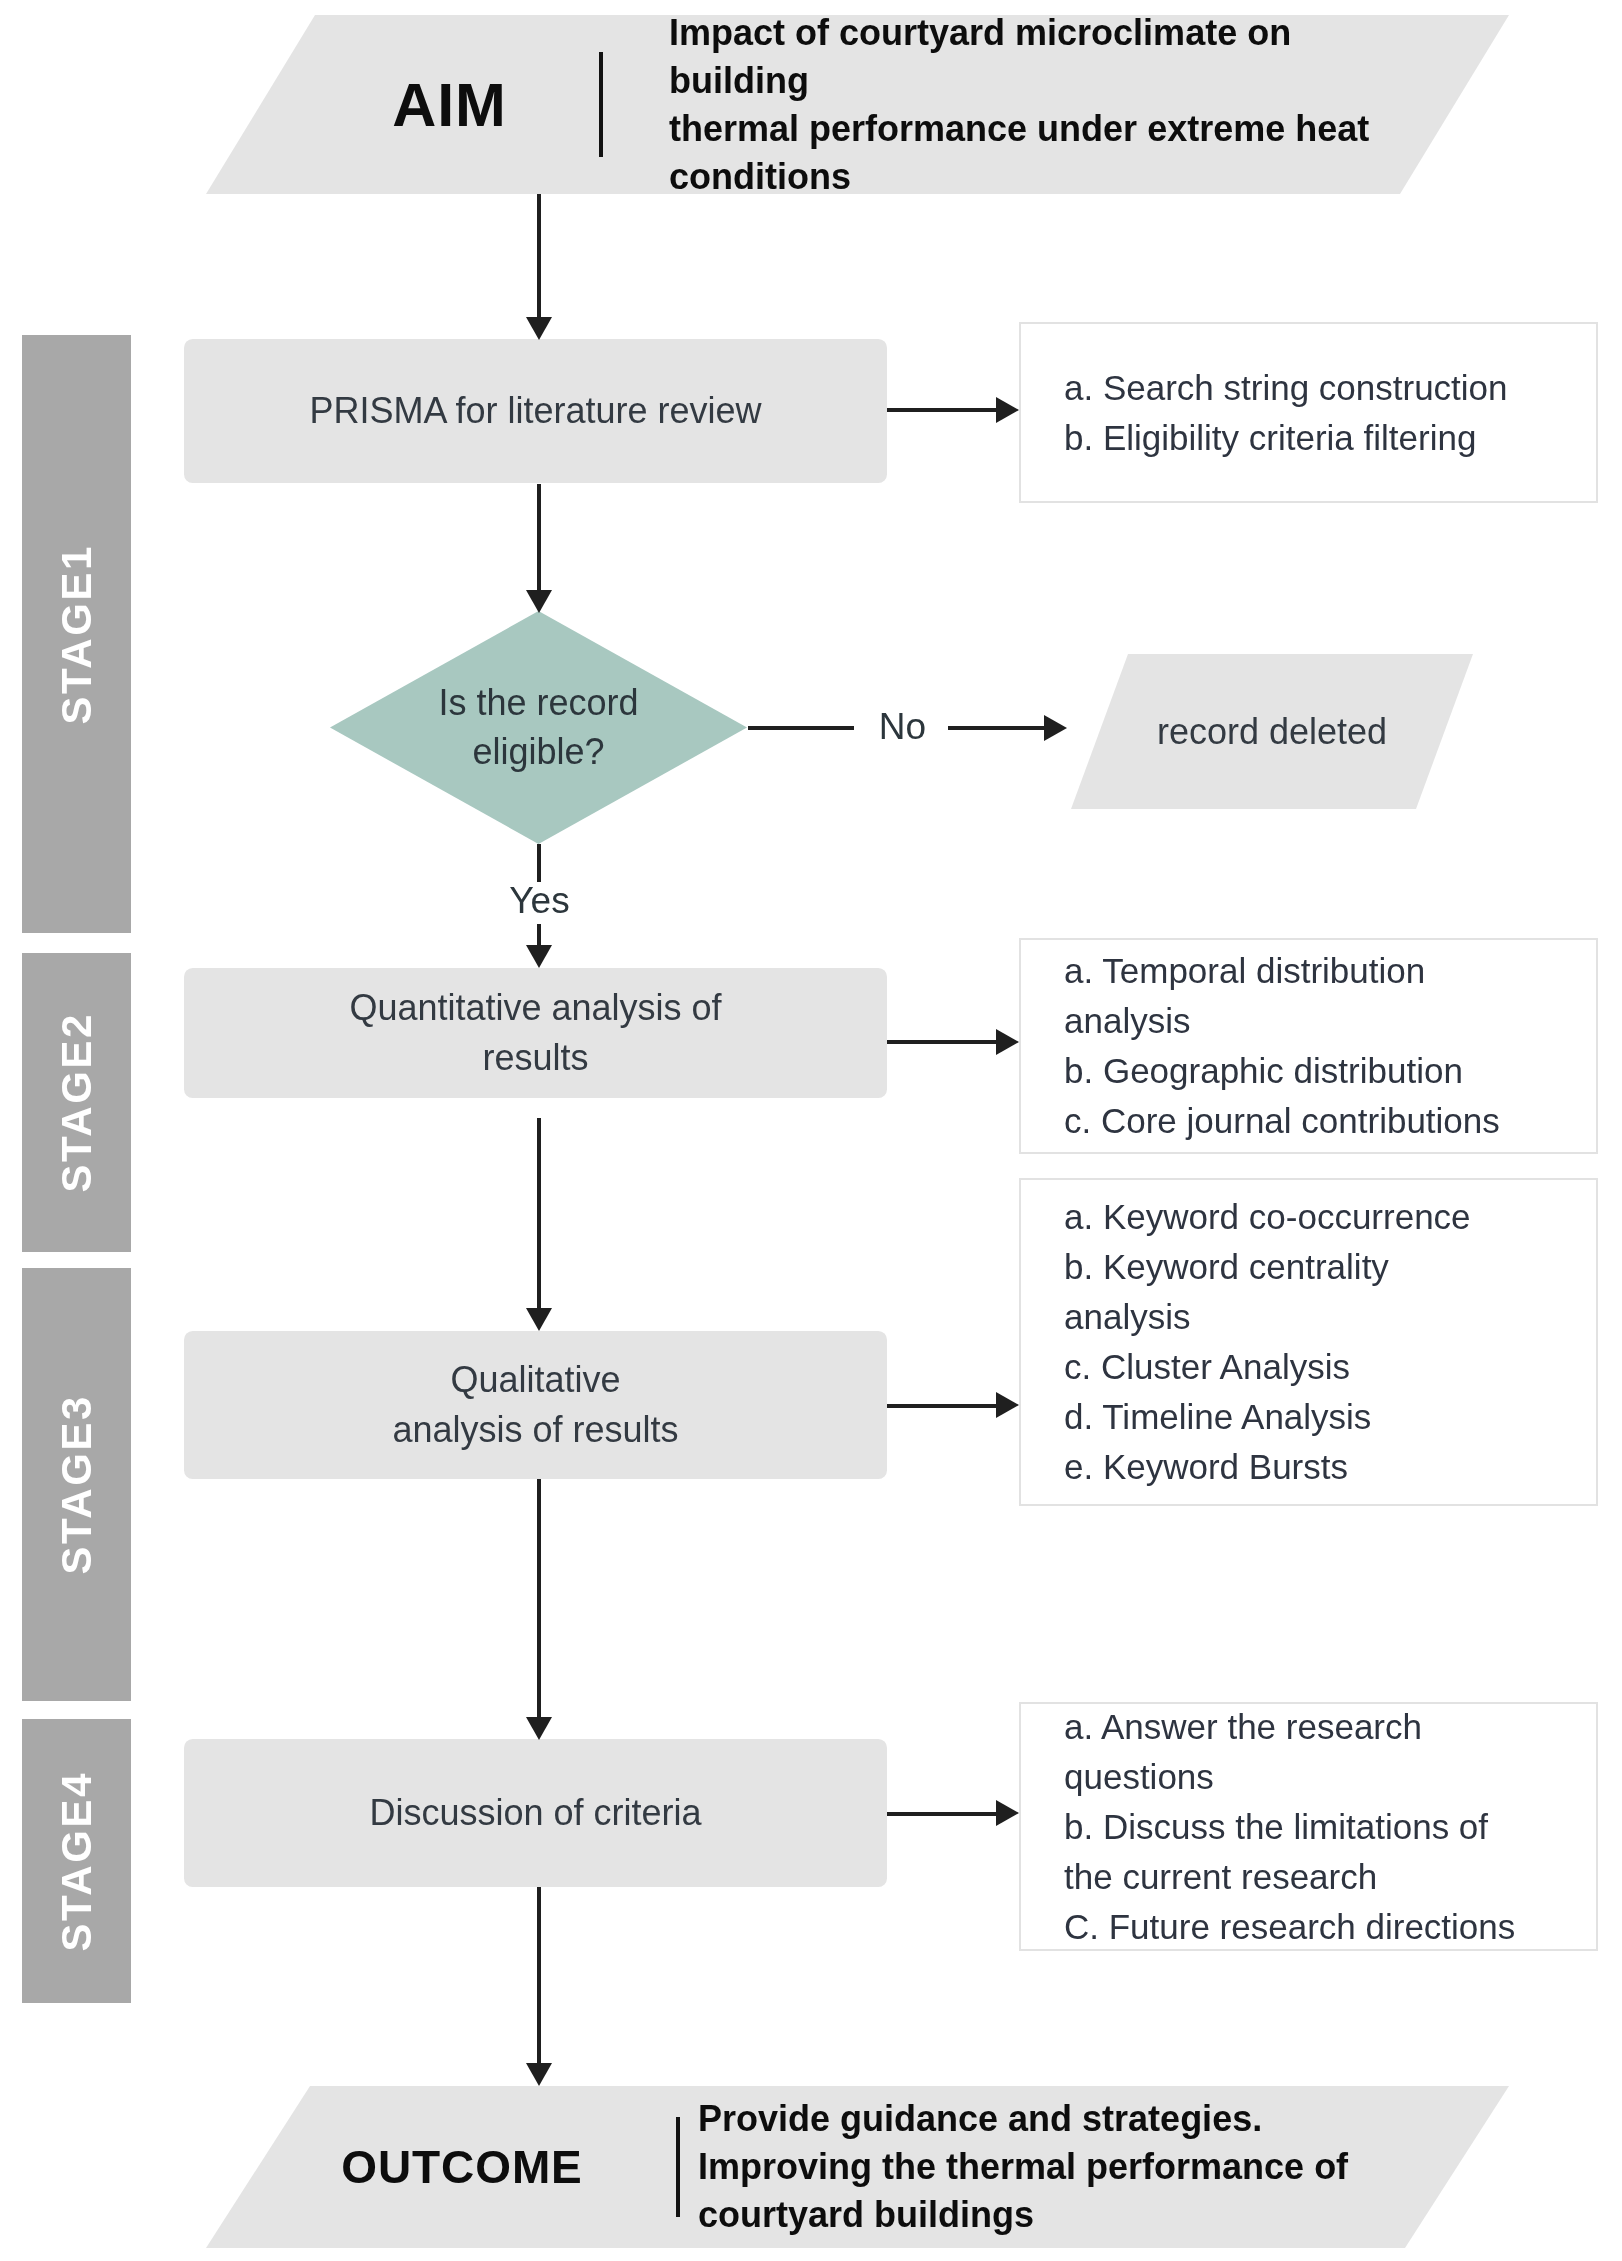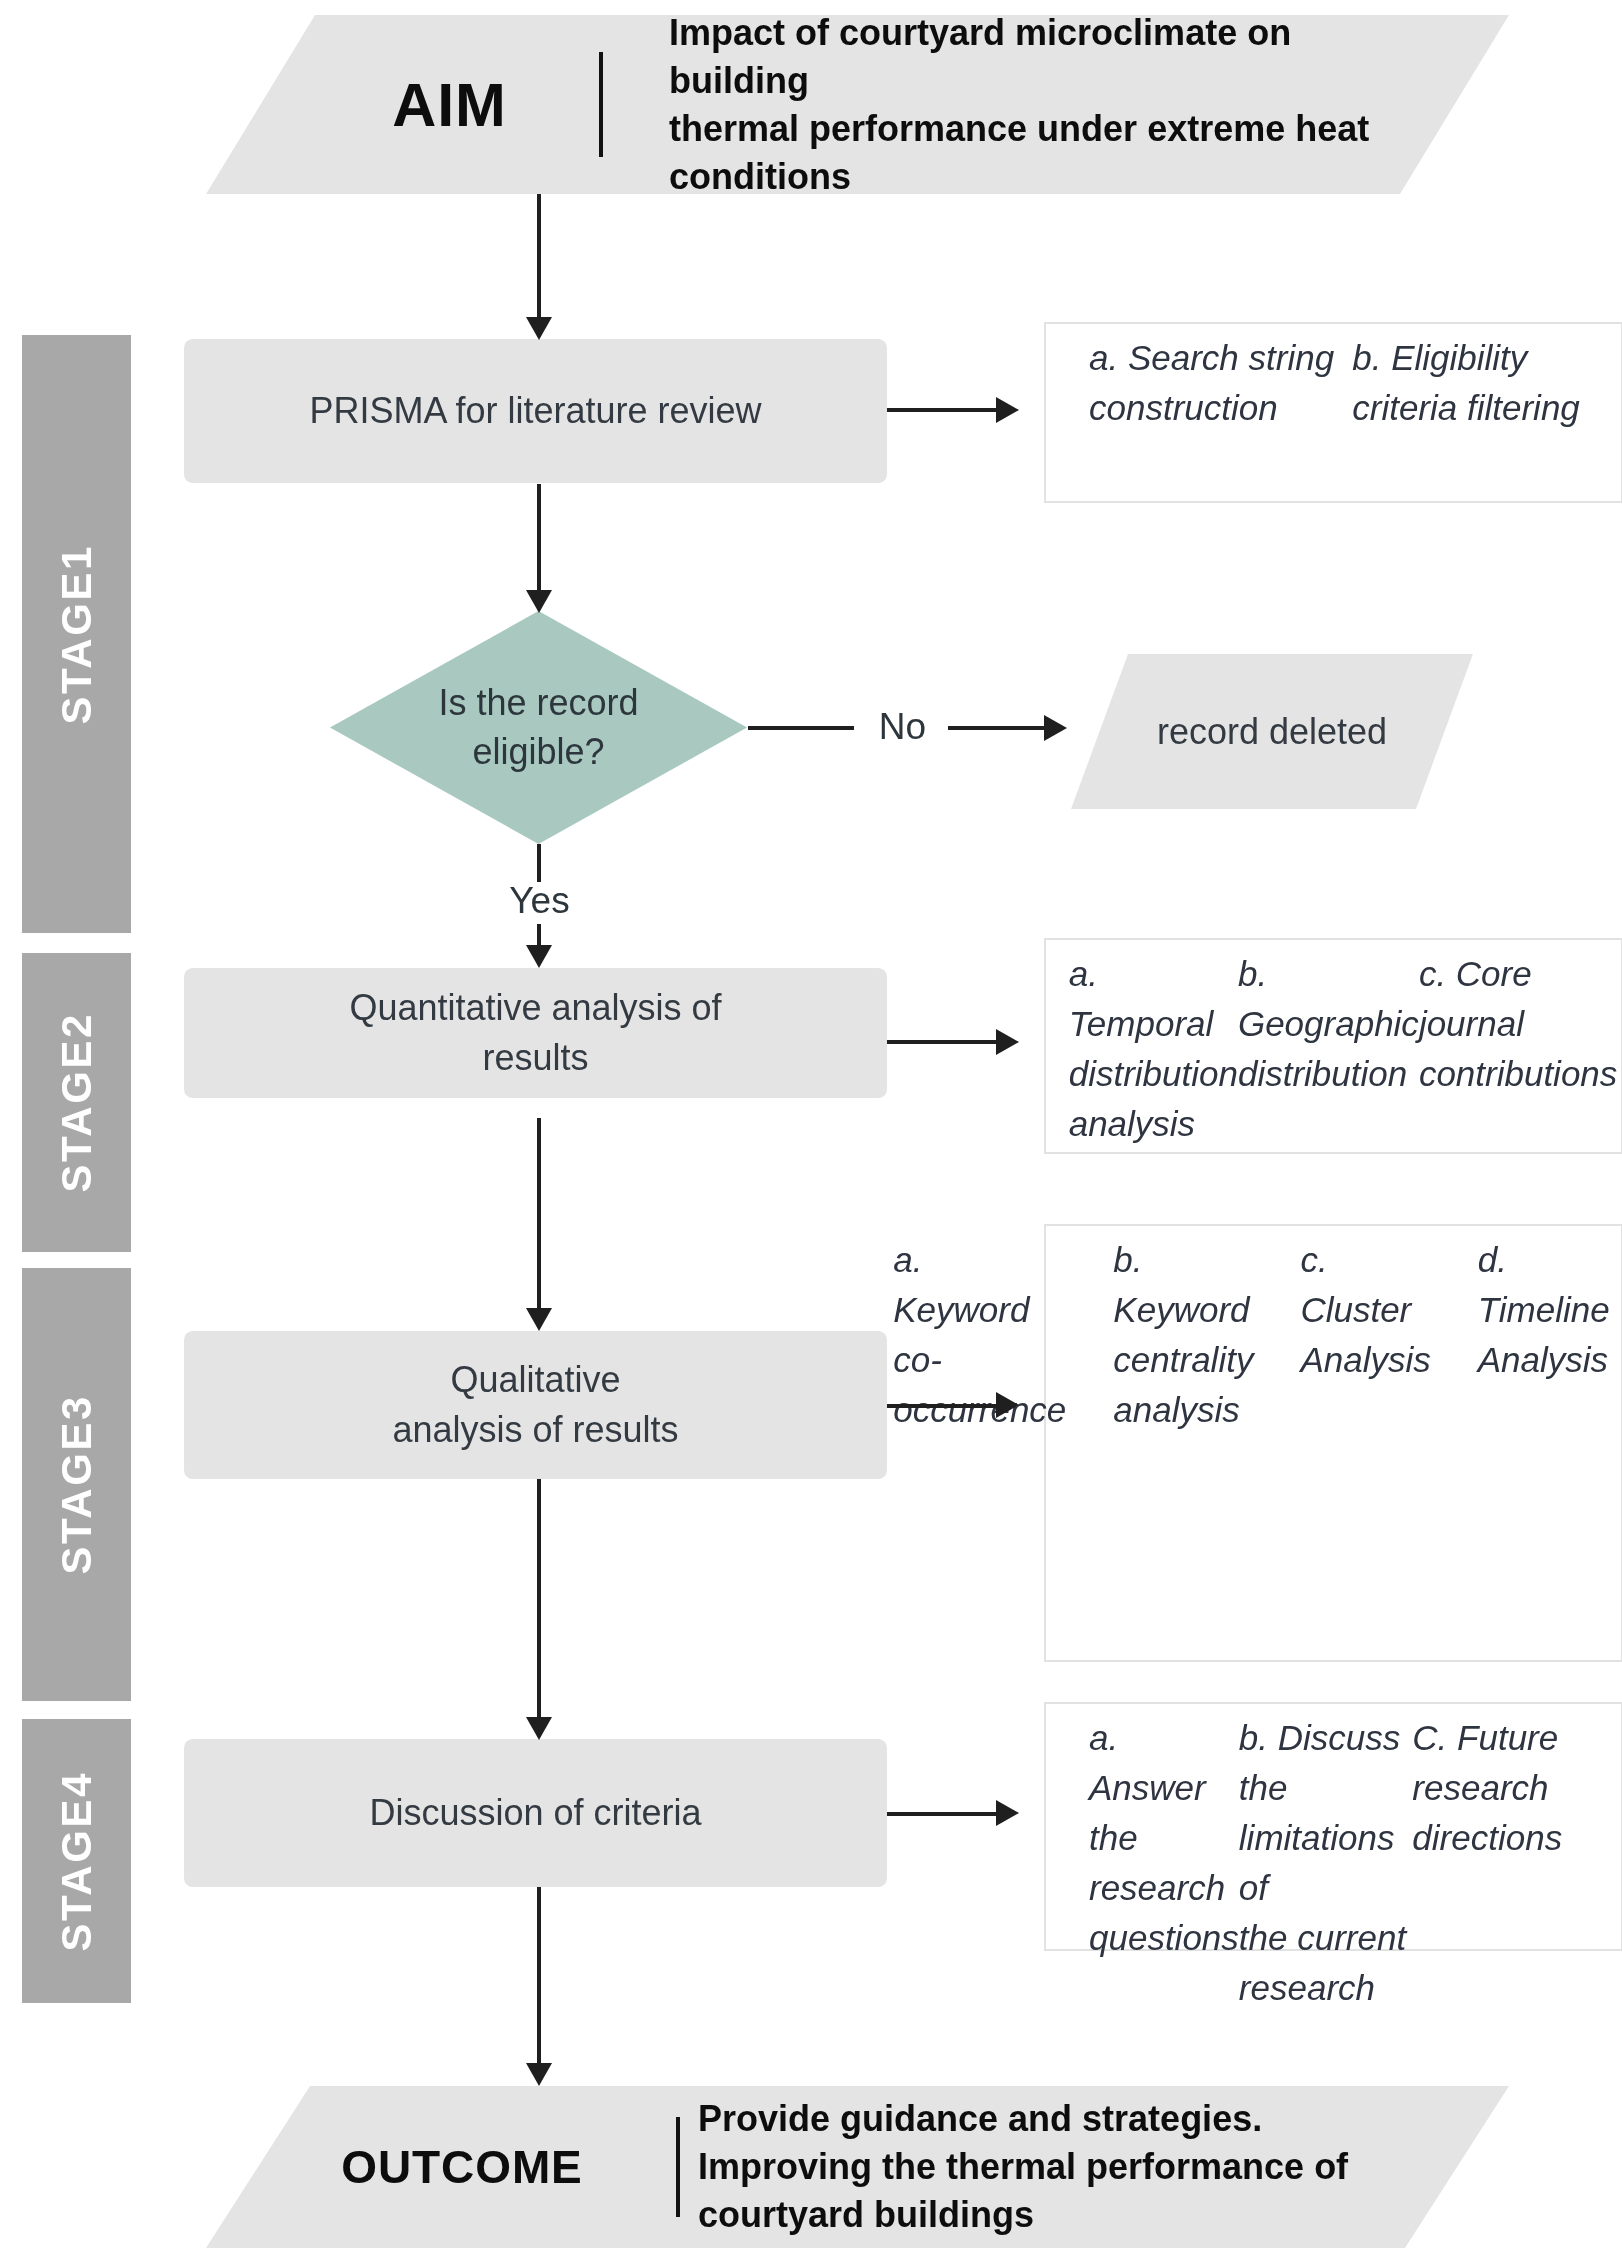--- a/index.html
+++ b/index.html
@@ -49,27 +49,27 @@
   .disc{top:1739px;height:148px;}
   
   .diamond{position:absolute;left:330px;top:611px;width:417px;height:233px;
        background:var(--diamond_fill);
        clip-path:polygon(50% 0,100% 50%,50% 100%,0 50%);
        display:flex;align-items:center;justify-content:center;text-align:center;
        font-size:36px;color:#2c363c;line-height:1.35;white-space:pre-line;}
   
   .note{position:absolute;left:1019px;width:579px;background:#ffffff;
        border:2.6px solid var(--note_border);box-sizing:border-box;
-       display:flex;justify-content:center;
+       display:flex;flex-direction:column;justify-content:center;
        padding:8.7px 24px 8.7px 43px;
-       font-style:italic;font-size:35px;color:var(--note_text);margin-left:25px;}
+       font-size:35px;color:var(--note_text);}
   .note .note-item{line-height:50px;white-space:pre-line;}
   .note1{top:322px;height:181px;}
   .note2{top:938px;height:216px;}
-  .note3{top:1224px;height:438px;gap:47px;}
+  .note3{top:1178px;height:328px;}
   .note4{top:1702px;height:249px;}
   
   .vline{position:absolute;left:537px;width:3.5px;background:var(--arrow);}
   .hline{position:absolute;height:3.5px;background:var(--arrow);}
   .ah-d{position:absolute;left:526px;width:0;height:0;
        border-left:13px solid transparent;border-right:13px solid transparent;
        border-top:23.5px solid var(--arrow);}
   .ah-r{position:absolute;width:0;height:0;
        border-top:13px solid transparent;border-bottom:13px solid transparent;
        border-left:23.5px solid var(--arrow);}

